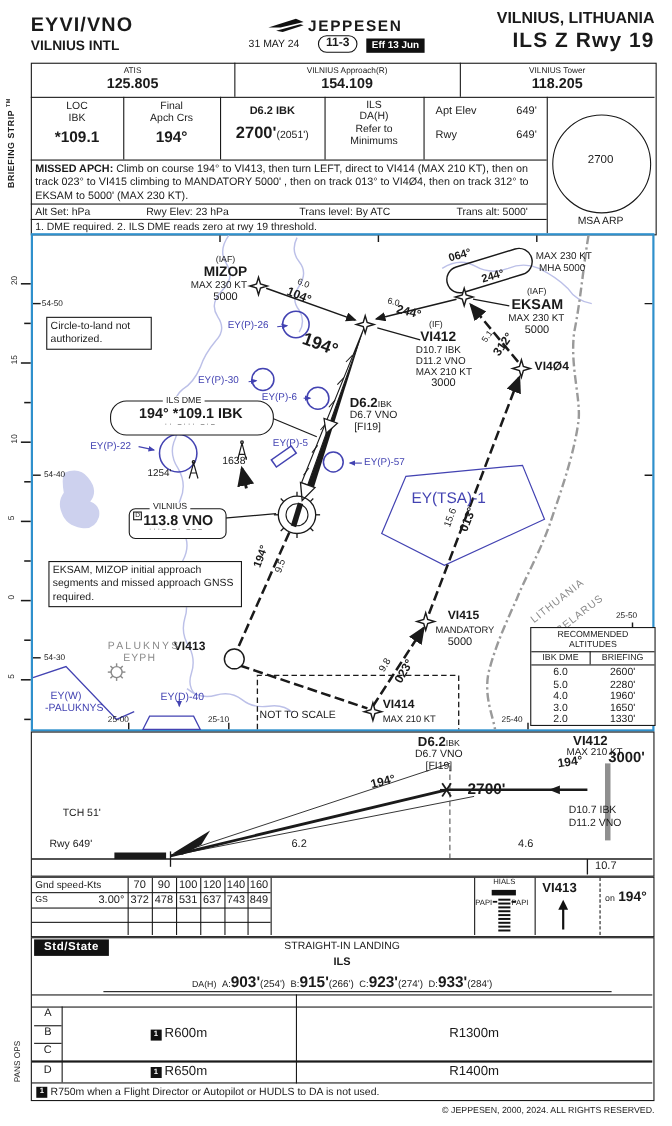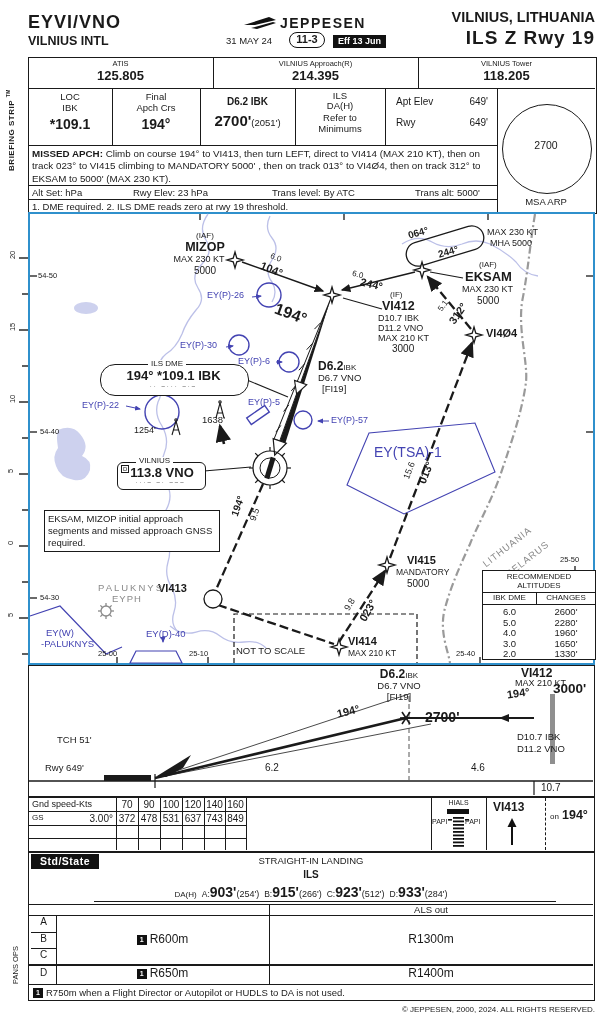--- a/index.html
+++ b/index.html
@@ -42,21 +42,21 @@
   </div>
 
   <div class="L" style="left:28px;top:57px;width:567px;height:155px;border:1.6px solid #1a1a1a"></div>
   <div class="hl" style="left:28px;top:88px;width:567px;height:1.4px"></div>
   <div class="vl" style="left:213px;top:57px;width:1.4px;height:31px"></div>
   <div class="vl" style="left:418px;top:57px;width:1.4px;height:31px"></div>
 
   <div class="L c" style="left:28px;top:60px;width:185px;font-size:7.5px">ATIS</div>
   <div class="L c b" style="left:28px;top:69px;width:185px;font-size:13px">125.805</div>
   <div class="L c" style="left:213px;top:60px;width:205px;font-size:7.5px">VILNIUS Approach(R)</div>
-  <div class="L c b" style="left:213px;top:69px;width:205px;font-size:13px">214.395</div>
+  <div class="L c b" style="left:213px;top:69px;width:205px;font-size:13px">154.109</div>
   <div class="L c" style="left:418px;top:60px;width:177px;font-size:7.5px">VILNIUS Tower</div>
   <div class="L c b" style="left:418px;top:69px;width:177px;font-size:13px">118.205</div>
 
   <div class="vl" style="left:112px;top:88px;width:1.4px;height:57px"></div>
   <div class="vl" style="left:200px;top:88px;width:1.4px;height:57px"></div>
   <div class="vl" style="left:295px;top:88px;width:1.4px;height:57px"></div>
   <div class="vl" style="left:385px;top:88px;width:1.4px;height:57px"></div>
   <div class="vl" style="left:497px;top:88px;width:1.4px;height:124px"></div>
   <div class="hl" style="left:28px;top:145px;width:469px;height:1.4px"></div>
   <div class="hl" style="left:28px;top:185px;width:469px;height:1.4px"></div>
@@ -262,20 +262,21 @@
         <line x1="87" y1="443" x2="87" y2="449"></line>
           <line x1="178" y1="443" x2="178" y2="449"></line>
           <line x1="450" y1="443" x2="450" y2="449"></line>
         <line x1="545" y1="352" x2="545" y2="358"></line>
         <line x1="170" y1="0" x2="170" y2="6"></line>
           <line x1="314" y1="0" x2="314" y2="6"></line>
           <line x1="458" y1="0" x2="458" y2="6"></line>
       </g>
     </svg>
 
+    <div class="nbox" style="left:12px;top:74px;width:88px">Circle-to-land not authorized.</div>
     <div class="nbox" style="left:14px;top:296px;width:168px">EKSAM, MIZOP initial approach segments and missed approach GNSS required.</div>
 
     <div class="L" style="left:8px;top:58px;font-size:7.5px">54-50</div>
     <div class="L" style="left:10px;top:214px;font-size:7.5px">54-40</div>
     <div class="L" style="left:10px;top:380px;font-size:7.5px">54-30</div>
     <div class="L" style="left:68px;top:436px;font-size:7.5px">25-00</div>
     <div class="L" style="left:159px;top:436px;font-size:7.5px">25-10</div>
     <div class="L" style="left:426px;top:436px;font-size:7.5px">25-40</div>
     <div class="L" style="left:530px;top:342px;font-size:7.5px">25-50</div>
 
@@ -359,21 +360,21 @@
     <div class="L bl" style="left:11px;top:425px;font-size:9.5px">-PALUKNYS</div>
     <div class="L bl" style="left:116px;top:415px;font-size:9.5px">EY(D)-40</div>
     <div class="L" style="left:206px;top:432px;font-size:9.5px">NOT TO SCALE</div>
 
     <div class="L" style="left:452px;top:356px;width:112px;height:88px;border:1.3px solid #1a1a1a;background:#fff">
       <div class="L c" style="left:0;top:2px;width:112px;font-size:8px">RECOMMENDED</div>
       <div class="L c" style="left:0;top:11px;width:112px;font-size:8px">ALTITUDES</div>
       <div class="hl" style="left:0;top:21px;width:112px;height:1px"></div>
       <div class="vl" style="left:53px;top:21px;width:1px;height:12px"></div>
       <div class="L c" style="left:0;top:23px;width:53px;font-size:8px">IBK DME</div>
-      <div class="L c" style="left:54px;top:23px;width:58px;font-size:8px">CHANGES</div>
+      <div class="L c" style="left:54px;top:23px;width:58px;font-size:8px">BRIEFING</div>
       <div class="hl" style="left:0;top:33px;width:112px;height:1px"></div>
       <div class="L c" style="left:0;top:36px;width:53px;font-size:9.5px">6.0</div>
       <div class="L c" style="left:54px;top:36px;width:58px;font-size:9.5px">2600'</div>
       <div class="L c" style="left:0;top:46.5px;width:53px;font-size:9.5px">5.0</div>
       <div class="L c" style="left:54px;top:46.5px;width:58px;font-size:9.5px">2280'</div>
       <div class="L c" style="left:0;top:57px;width:53px;font-size:9.5px">4.0</div>
       <div class="L c" style="left:54px;top:57px;width:58px;font-size:9.5px">1960'</div>
       <div class="L c" style="left:0;top:67.5px;width:53px;font-size:9.5px">3.0</div>
       <div class="L c" style="left:54px;top:67.5px;width:58px;font-size:9.5px">1650'</div>
       <div class="L c" style="left:0;top:78px;width:53px;font-size:9.5px">2.0</div>
@@ -481,26 +482,25 @@
   </div>
 
   <div class="L" style="left:28px;top:852px;width:567px;height:149px;border:1.6px solid #1a1a1a;box-sizing:border-box">
     <div class="L b" style="left:2px;top:1px;width:68px;height:15px;background:#111;color:#fff;font-size:10.5px;text-align:center;line-height:15px;letter-spacing:.5px">Std/State</div>
     <div class="L c" style="left:0;top:3px;width:564px;font-size:9.5px">STRAIGHT-IN LANDING</div>
     <div class="L c b" style="left:0;top:17px;width:564px;font-size:10px">ILS</div>
     <div class="L c" style="left:0;top:32px;width:564px">
       <span style="font-size:8px">DA(H)</span>&nbsp;
       <span style="font-size:8.5px">A:</span><span class="b" style="font-size:14px">903'</span><span style="font-size:9px">(254')</span>&nbsp;
       <span style="font-size:8.5px">B:</span><span class="b" style="font-size:14px">915'</span><span style="font-size:9px">(266')</span>&nbsp;
-      <span style="font-size:8.5px">C:</span><span class="b" style="font-size:14px">923'</span><span style="font-size:9px">(512')</span>&nbsp;
+      <span style="font-size:8.5px">C:</span><span class="b" style="font-size:14px">923'</span><span style="font-size:9px">(274')</span>&nbsp;
       <span style="font-size:8.5px">D:</span><span class="b" style="font-size:14px">933'</span><span style="font-size:9px">(284')</span>
     </div>
     <div class="hl" style="left:65px;top:48px;width:462px;height:1px"></div>
     <div class="hl" style="left:0;top:50.5px;width:564px;height:1.2px"></div>
-    <div class="L c" style="left:240px;top:52px;width:324px;font-size:9.5px">ALS out</div>
     <div class="hl" style="left:0;top:62px;width:564px;height:1.2px"></div>
     <div class="vl" style="left:240px;top:50.5px;width:1.2px;height:81px"></div>
     <div class="vl" style="left:27px;top:62px;width:1.2px;height:69px"></div>
     <div class="L c" style="left:2px;top:64px;width:25px;font-size:10px">A</div>
     <div class="hl" style="left:2px;top:78.5px;width:25px;height:1px"></div>
     <div class="L c" style="left:2px;top:81px;width:25px;font-size:10px">B</div>
     <div class="hl" style="left:2px;top:95px;width:25px;height:1px"></div>
     <div class="L c" style="left:2px;top:97px;width:25px;font-size:10px">C</div>
     <div class="hl" style="left:0;top:111px;width:564px;height:2px"></div>
     <div class="L c" style="left:2px;top:115px;width:25px;font-size:10px">D</div>

